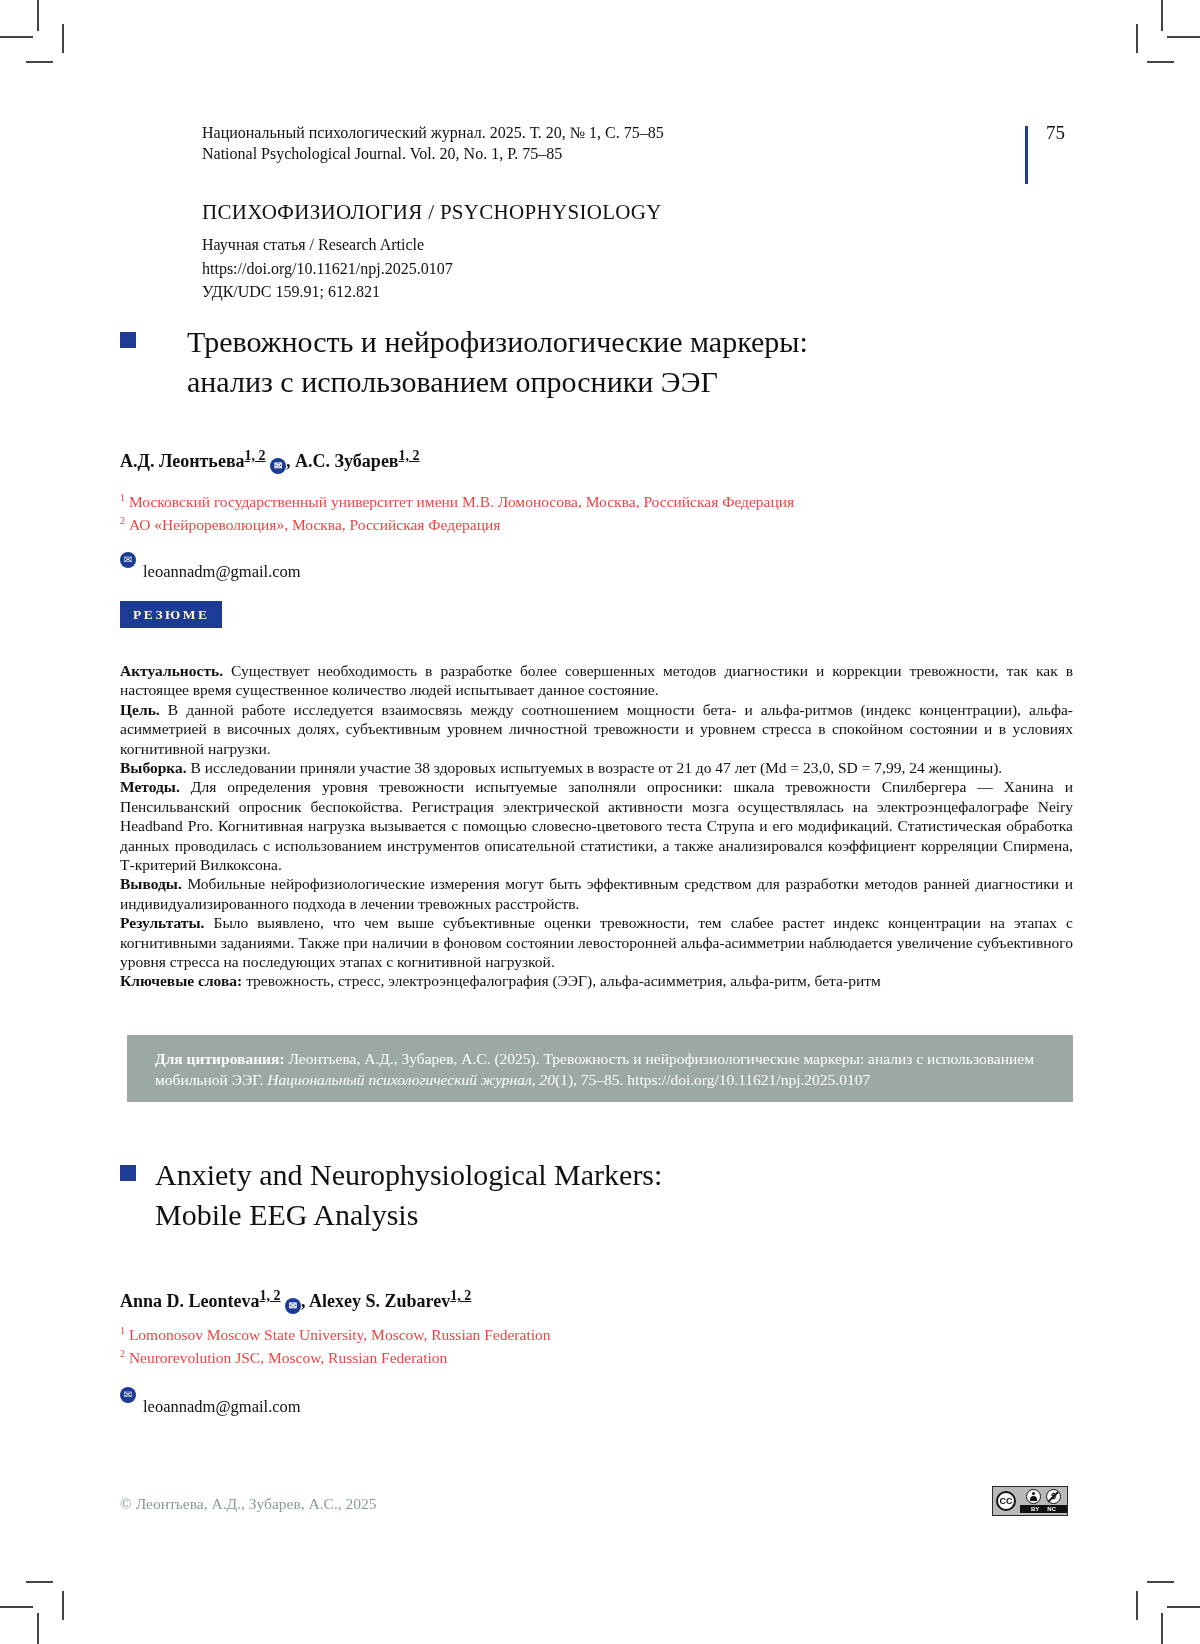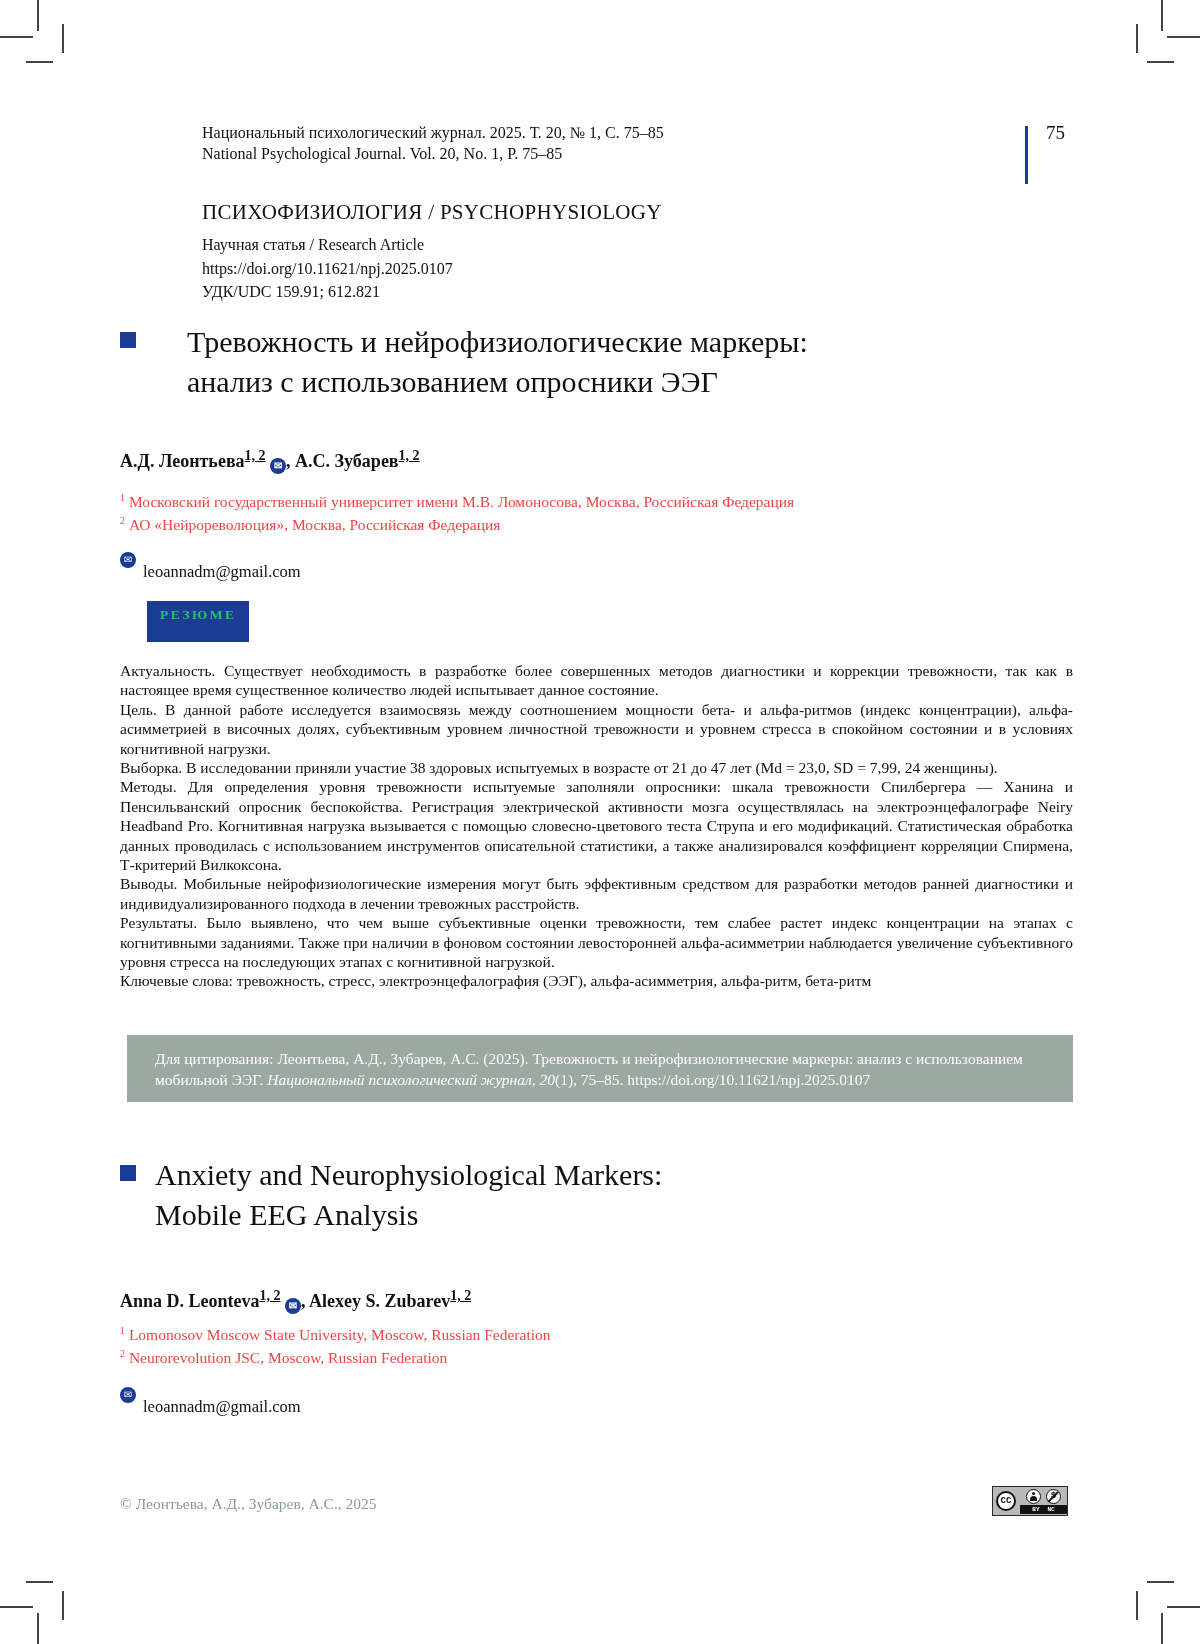--- a/index.html
+++ b/index.html
@@ -30,37 +30,37 @@
   .affil{position:absolute;left:120px;font-size:15.5px;line-height:19px;color:#ef4444;}
   .affil-ru{top:488px;}
   .affil-en{top:1321px;}
   .affil sup{font-size:10px;}
   .email-row{position:absolute;left:120px;font-size:16.5px;color:#111;display:flex;align-items:center;gap:7px;}
   .email-ru{top:538px;}
   .email-en{top:1373px;}
   .mail-icon{width:16px;height:16px;border-radius:50%;color:#fff;display:inline-flex;
     align-items:center;justify-content:center;font-size:10px;line-height:1;flex:0 0 auto;}
   
-  .resume-badge{position:absolute;left:120px;top:601px;color:#22c55e;font-weight:bold;
-    font-size:13.5px;letter-spacing:2.5px;padding:6px 12px 19px 13px;margin-left:27px;}
+  .resume-badge{position:absolute;left:120px;top:601px;color:#fef9c3;font-weight:bold;
+    font-size:13.5px;letter-spacing:2.5px;padding:6px 12px 5px 13px;}
   
   .abstract{position:absolute;left:120px;top:661px;width:953px;font-size:15.5px;
     line-height:19.4px;text-align:justify;color:#111;}
   .abstract p{margin:0;}
-  .b{font-weight:normal;}
+  .b{font-weight:bold;}
   .keywords{position:absolute;left:120px;top:972px;width:953px;font-size:15.5px;color:#111;}
   
   .citation-box{position:absolute;left:127px;top:1035px;width:890px;
     padding:13px 28px 12px 28px;color:#ffffff;font-size:15.5px;line-height:21px;text-align:left;}
   .citation-box .it{font-style:italic;}
   
   .copyright{position:absolute;left:120px;top:1495px;font-size:15.5px;}
   .cc-badge{position:absolute;left:992px;top:1486px;width:76px;height:30px;background:#b9b9b9;
     border:1px solid #2a2a2a;box-sizing:border-box;display:flex;align-items:center;
-    font-family:Liberation Mono, monospace;}
+    font-family:Liberation Sans, sans-serif;}
   .cc-circle{width:20px;height:20px;border-radius:50%;border:2px solid #111;background:#fff;
     color:#111;font-weight:bold;font-size:9px;display:flex;align-items:center;justify-content:center;
     margin-left:3px;box-sizing:border-box;}
   .cc-right{display:flex;flex-direction:column;margin-left:4px;flex:1;}
   .cc-icons{display:flex;gap:5px;justify-content:center;}
   .cc-small{width:15px;height:15px;border-radius:50%;border:1.5px solid #111;background:#fff;
     box-sizing:border-box;position:relative;display:flex;align-items:center;justify-content:center;}
   .person-head{position:absolute;top:2px;left:5px;width:3px;height:3px;border-radius:50%;background:#111;}
   .person-body{position:absolute;top:6px;left:3px;width:7px;height:5px;border-radius:4px 4px 0 0;background:#111;}
   .nc-dollar{font-size:9px;font-weight:bold;color:#111;line-height:1;}

